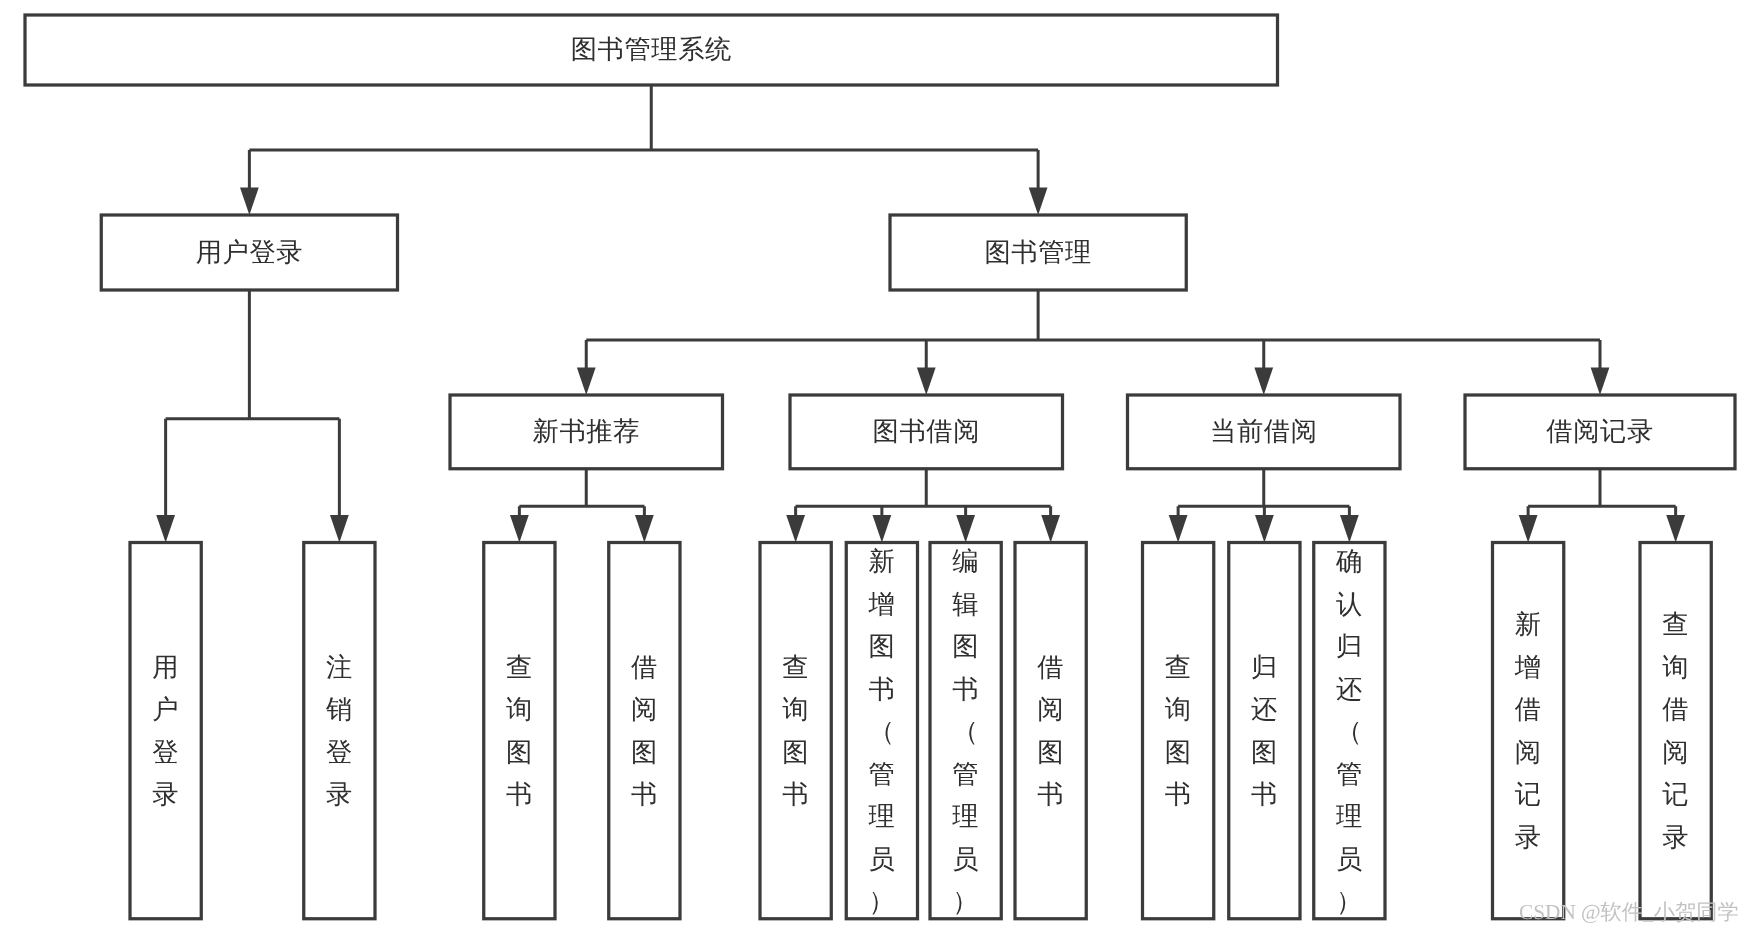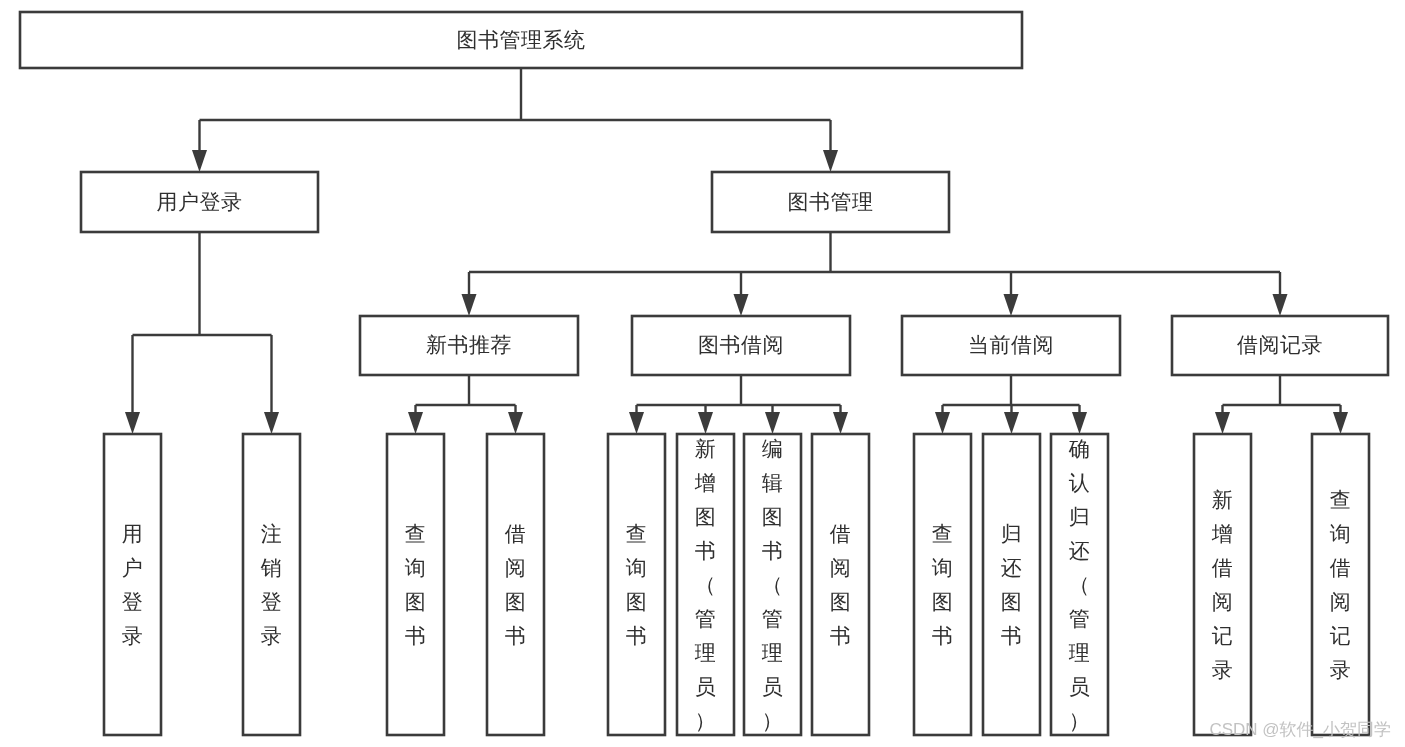--- a/index.html
+++ b/index.html
@@ -49,21 +49,21 @@
   .arrow-head {
     fill: #3b3b3b;
     stroke: none;
   }
   .watermark {
     position: absolute;
     right: 14px;
     bottom: 6px;
     color: #c2c2c2;
     font-size: 17px;
-    font-family: Liberation Sans, sans-serif;
+    font-family: Liberation Serif, serif;
     white-space: nowrap;
     pointer-events: none;
     user-select: none;
   }
 </style>
 </head>
 <body>
 
 <div id="diagram-root">
   <svg class="diagram-canvas" viewBox="0 0 1405 747" xmlns="http://www.w3.org/2000/svg">

